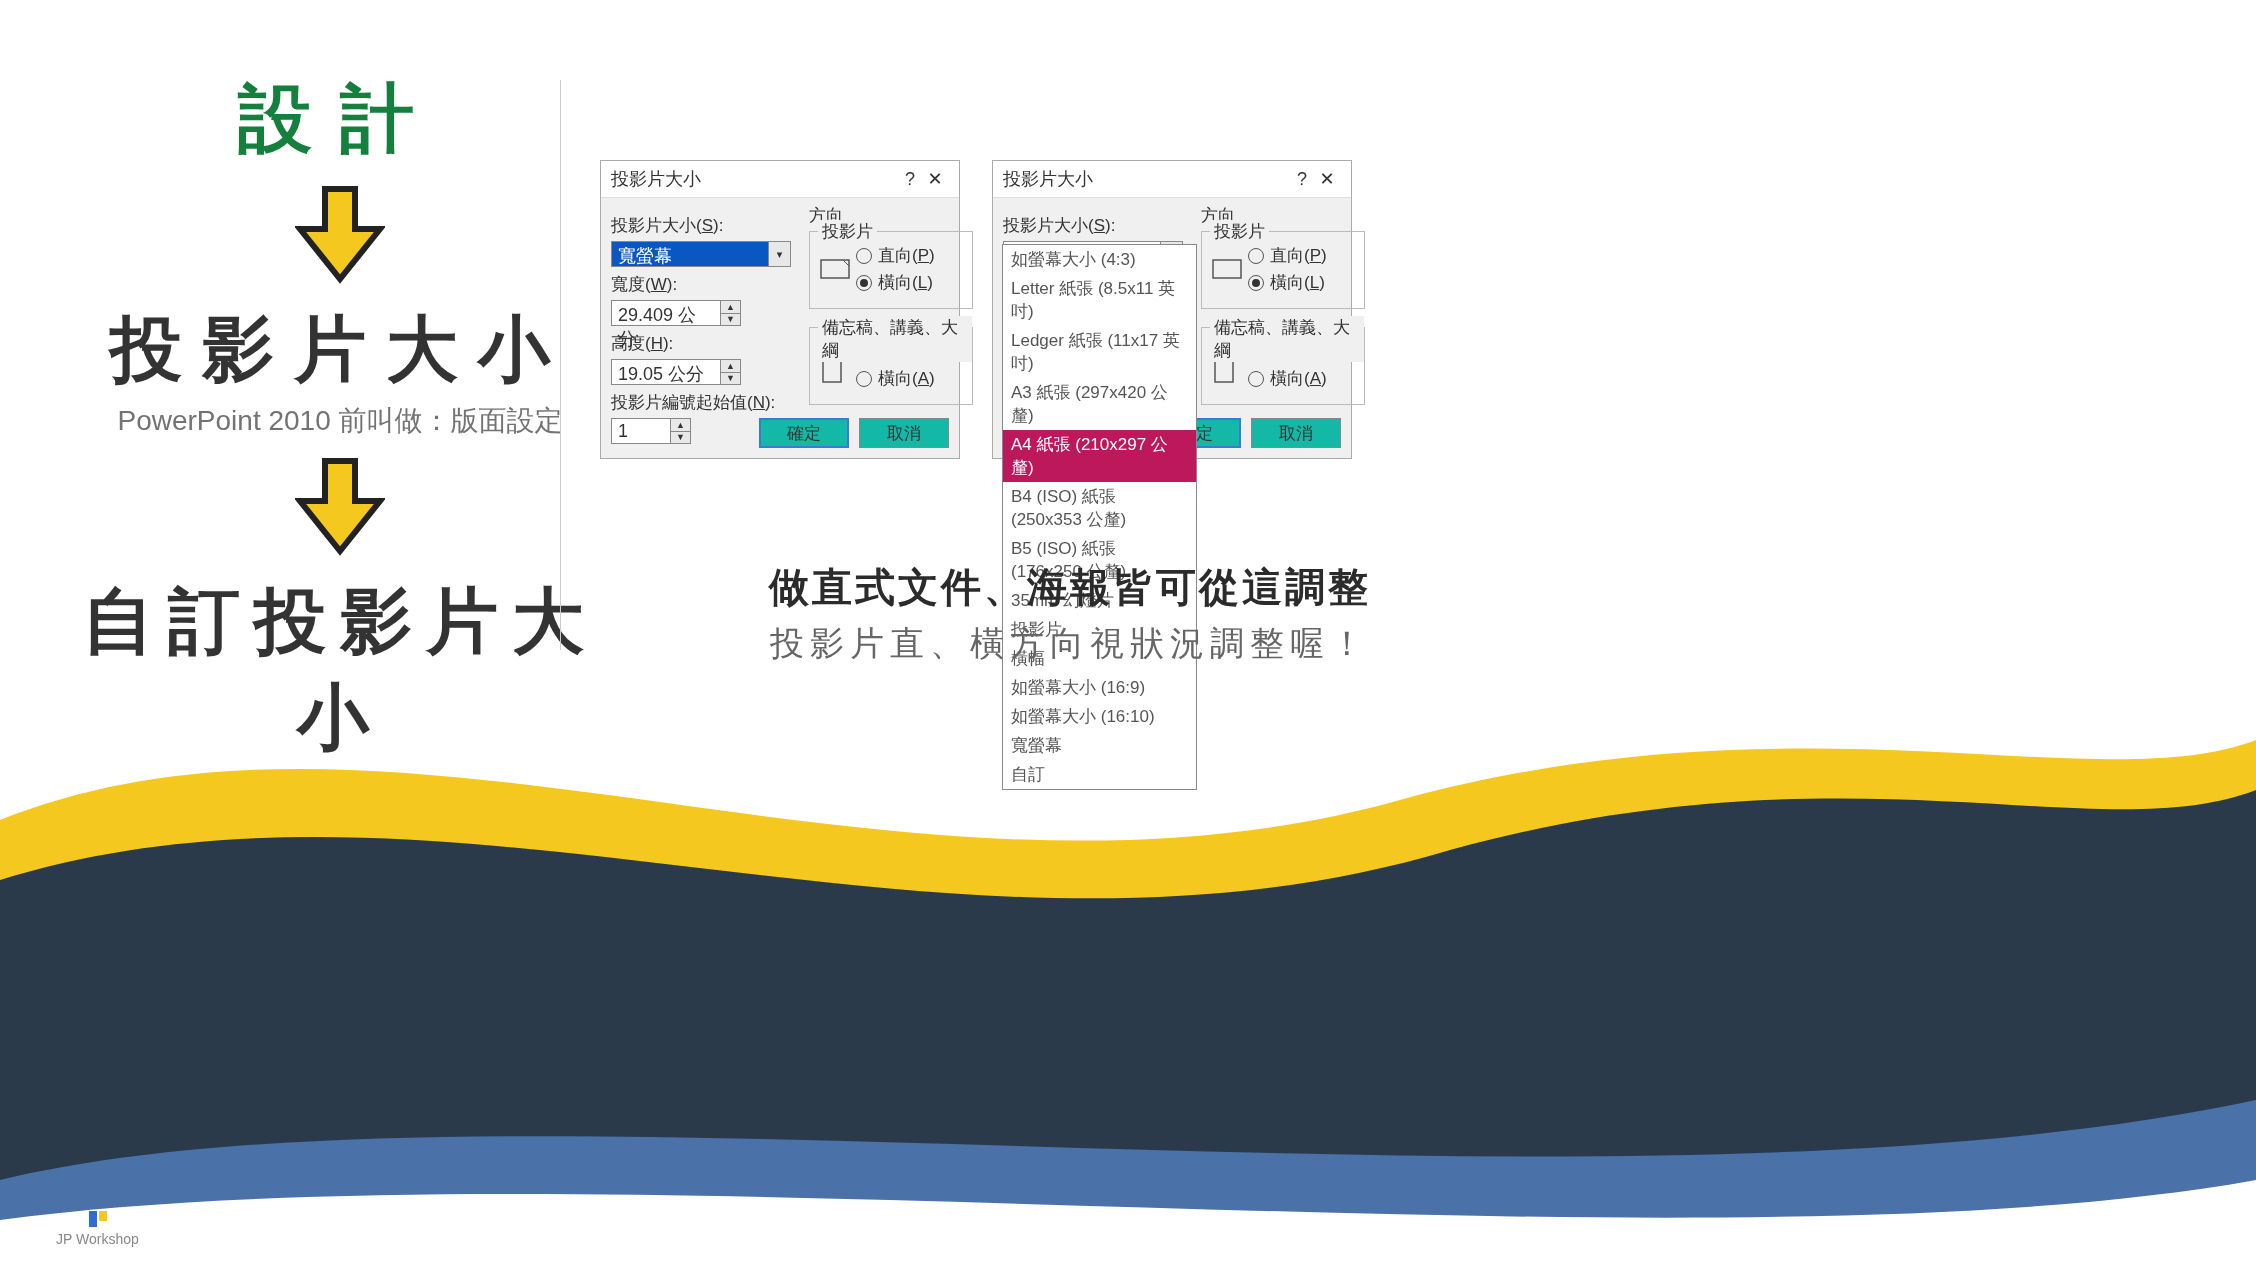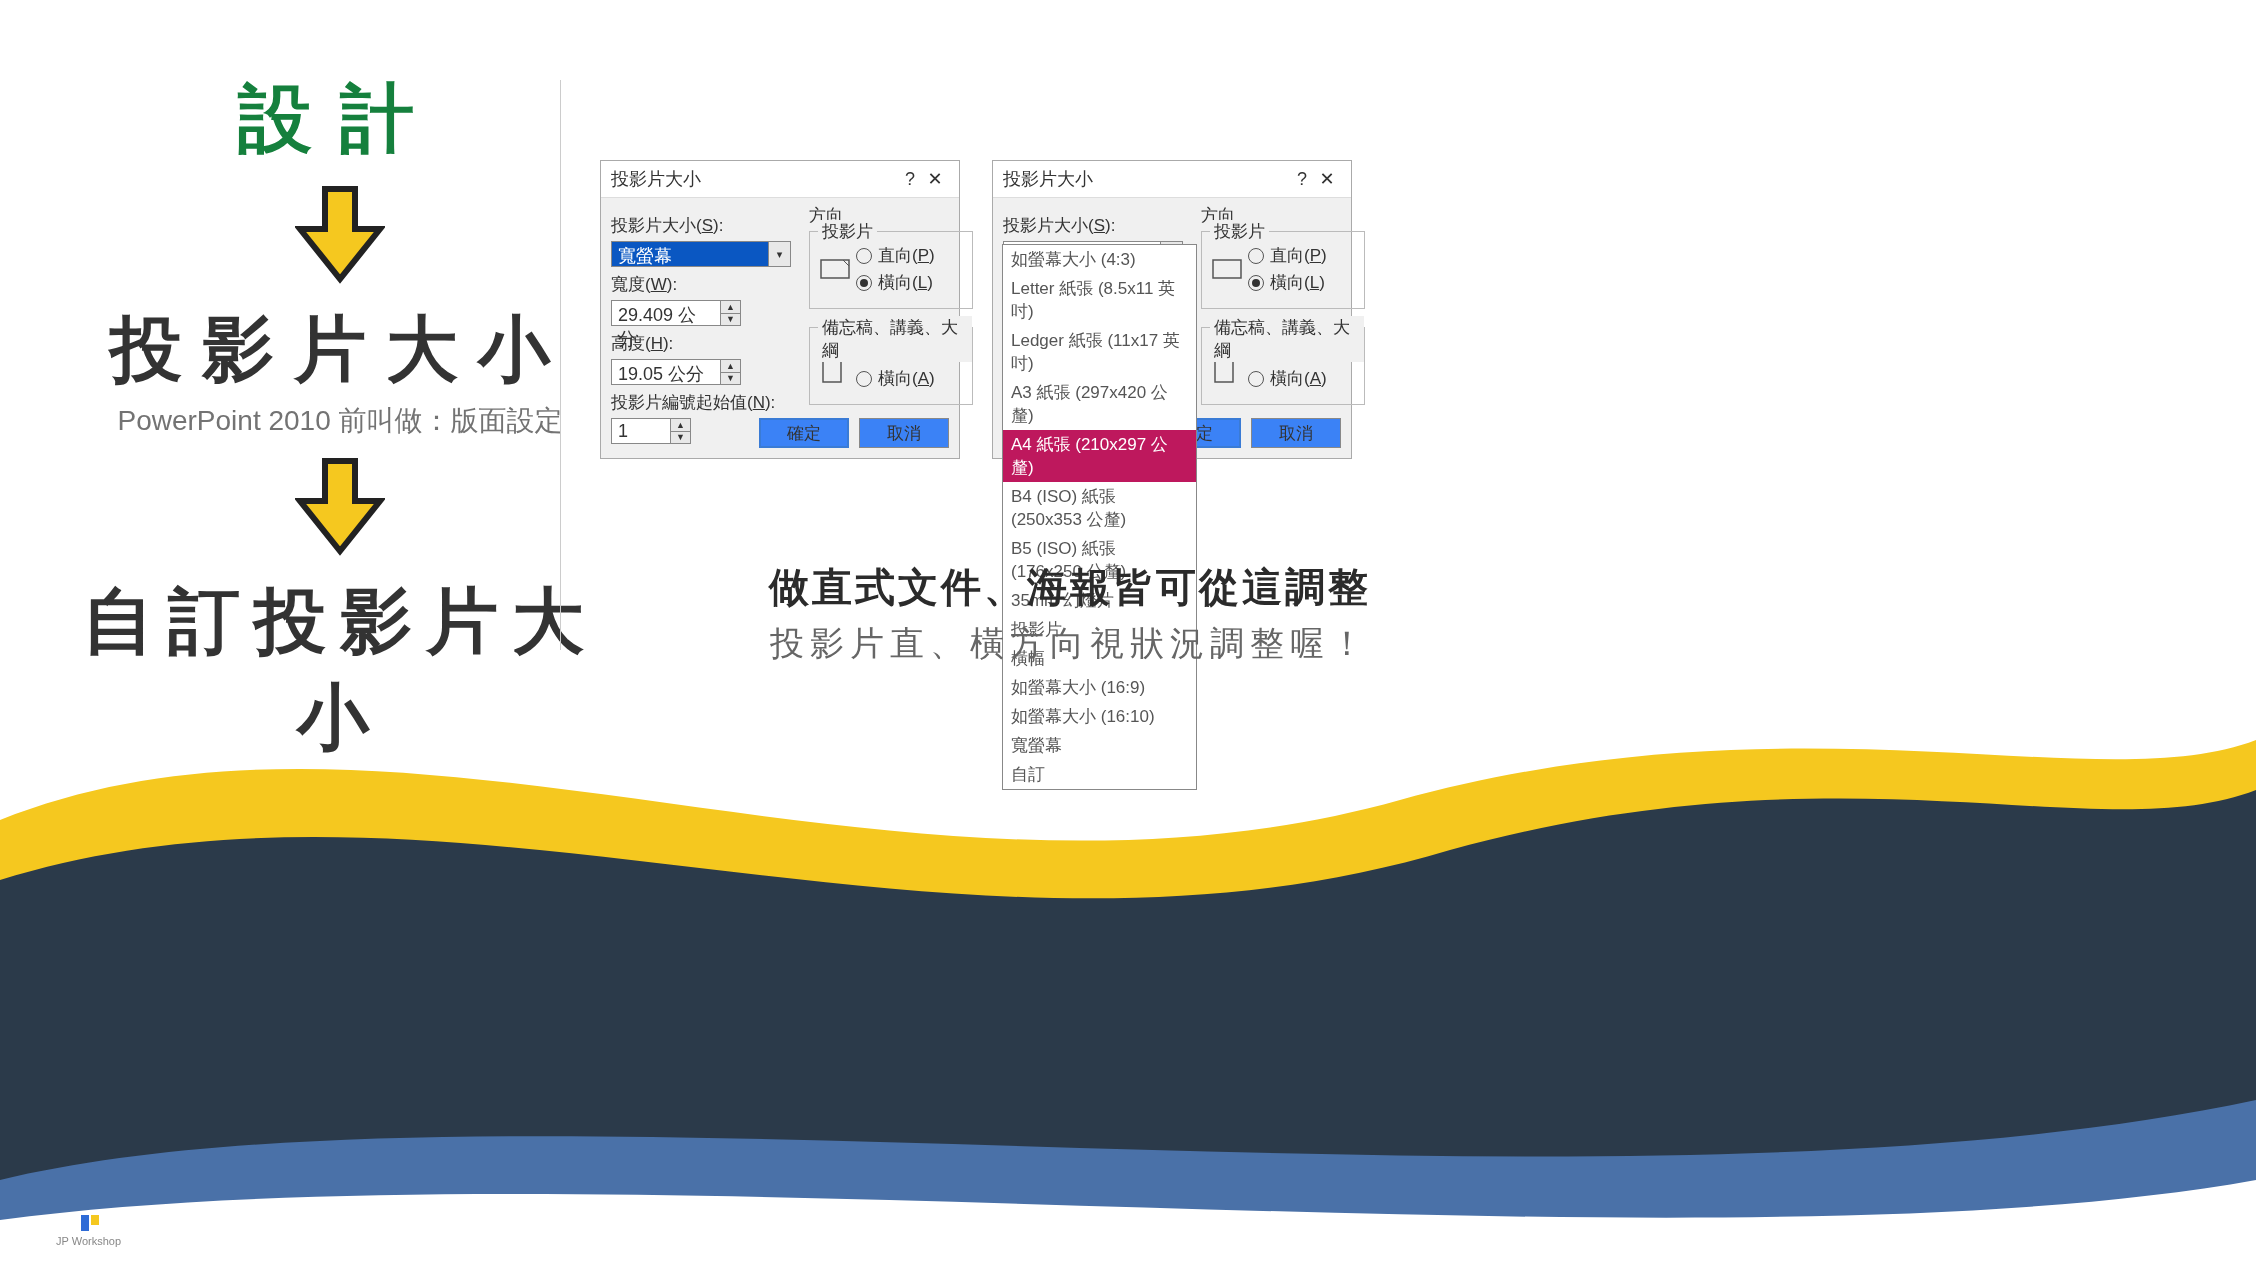--- a/index.html
+++ b/index.html
@@ -33,21 +33,21 @@
   .spin-btns { width:20px; display:flex; flex-direction:column; border-left:1px solid #888; }
   .spin-btns span { flex:1; font-size:9px; display:flex; align-items:center; justify-content:center; background:#e8e8e8; border-bottom:1px solid #888; }
   .spin-btns span:last-child { border-bottom:none; }
   .group { border:1px solid #bbb; padding:8px 10px 10px; margin-top:4px; position:relative; }
   .group-title { position:absolute; top:-12px; left:8px; background:#f0f0f0; padding:0 4px; font-size:17px; }
   .radio-row { display:flex; align-items:center; gap:6px; margin:4px 0; font-size:17px; }
   .radio { width:16px; height:16px; border:1px solid #555; border-radius:50%; display:inline-flex; align-items:center; justify-content:center; }
   .radio.checked::after { content:""; width:8px; height:8px; background:#333; border-radius:50%; }
   .doc-icon { display:inline-block; width:30px; height:24px; }
   .btn-row { display:flex; gap:10px; justify-content:flex-end; padding:10px; }
-  .btn { width:90px; height:30px; border:1px solid #888; background:#3b82f6; font-size:17px; display:flex; align-items:center; justify-content:center; cursor:pointer; }
+  .btn { width:90px; height:30px; border:1px solid #888; background:#14b8a6; font-size:17px; display:flex; align-items:center; justify-content:center; cursor:pointer; }
   .btn.primary { border:2px solid #3a7bd5; }
   .right-col { position:absolute; left:208px; top:0; width:164px; }
 
   
   .dropdown { position:absolute; background:#fff; border:1px solid #888; font-size:17px; color:#555; }
   .dropdown div { padding:3px 8px; }
   .dropdown .hi { background:#be185d; color:#fff; }
 
   
   .caption { position:absolute; left:710px; top:560px; width:720px; text-align:center; }
@@ -260,14 +260,14 @@
   <path d="M0 200 C 450 60, 950 320, 1450 170 C 1850 60, 2100 170, 2256 110 L2256 590 L0 590 Z" fill="#2b3a4a"></path>
   <path d="M0 590 L0 500 C 500 380, 1600 560, 2256 420 L2256 590 Z" fill="#4a71a8"></path>
   <path d="M0 590 L0 540 C 600 460, 1700 600, 2256 500 L2256 590 Z" fill="#ffffff"></path>
 </svg>
 
 <div style="position:absolute; left:56px; bottom:20px; display:flex; flex-direction:column; align-items:center;">
   <svg width="24" height="24">
       <rect x="4" y="4" width="8" height="16" fill="#2e6bd6"></rect>
       <rect x="14" y="4" width="8" height="10" fill="#f5c81f"></rect>
     </svg>
-  <span style="font-size:11px; color:#888;text-align:right;">JP Workshop</span>
+  <span style="font-size:14px; color:#888;text-align:right;">JP Workshop</span>
 </div>
 
 </body></html>

